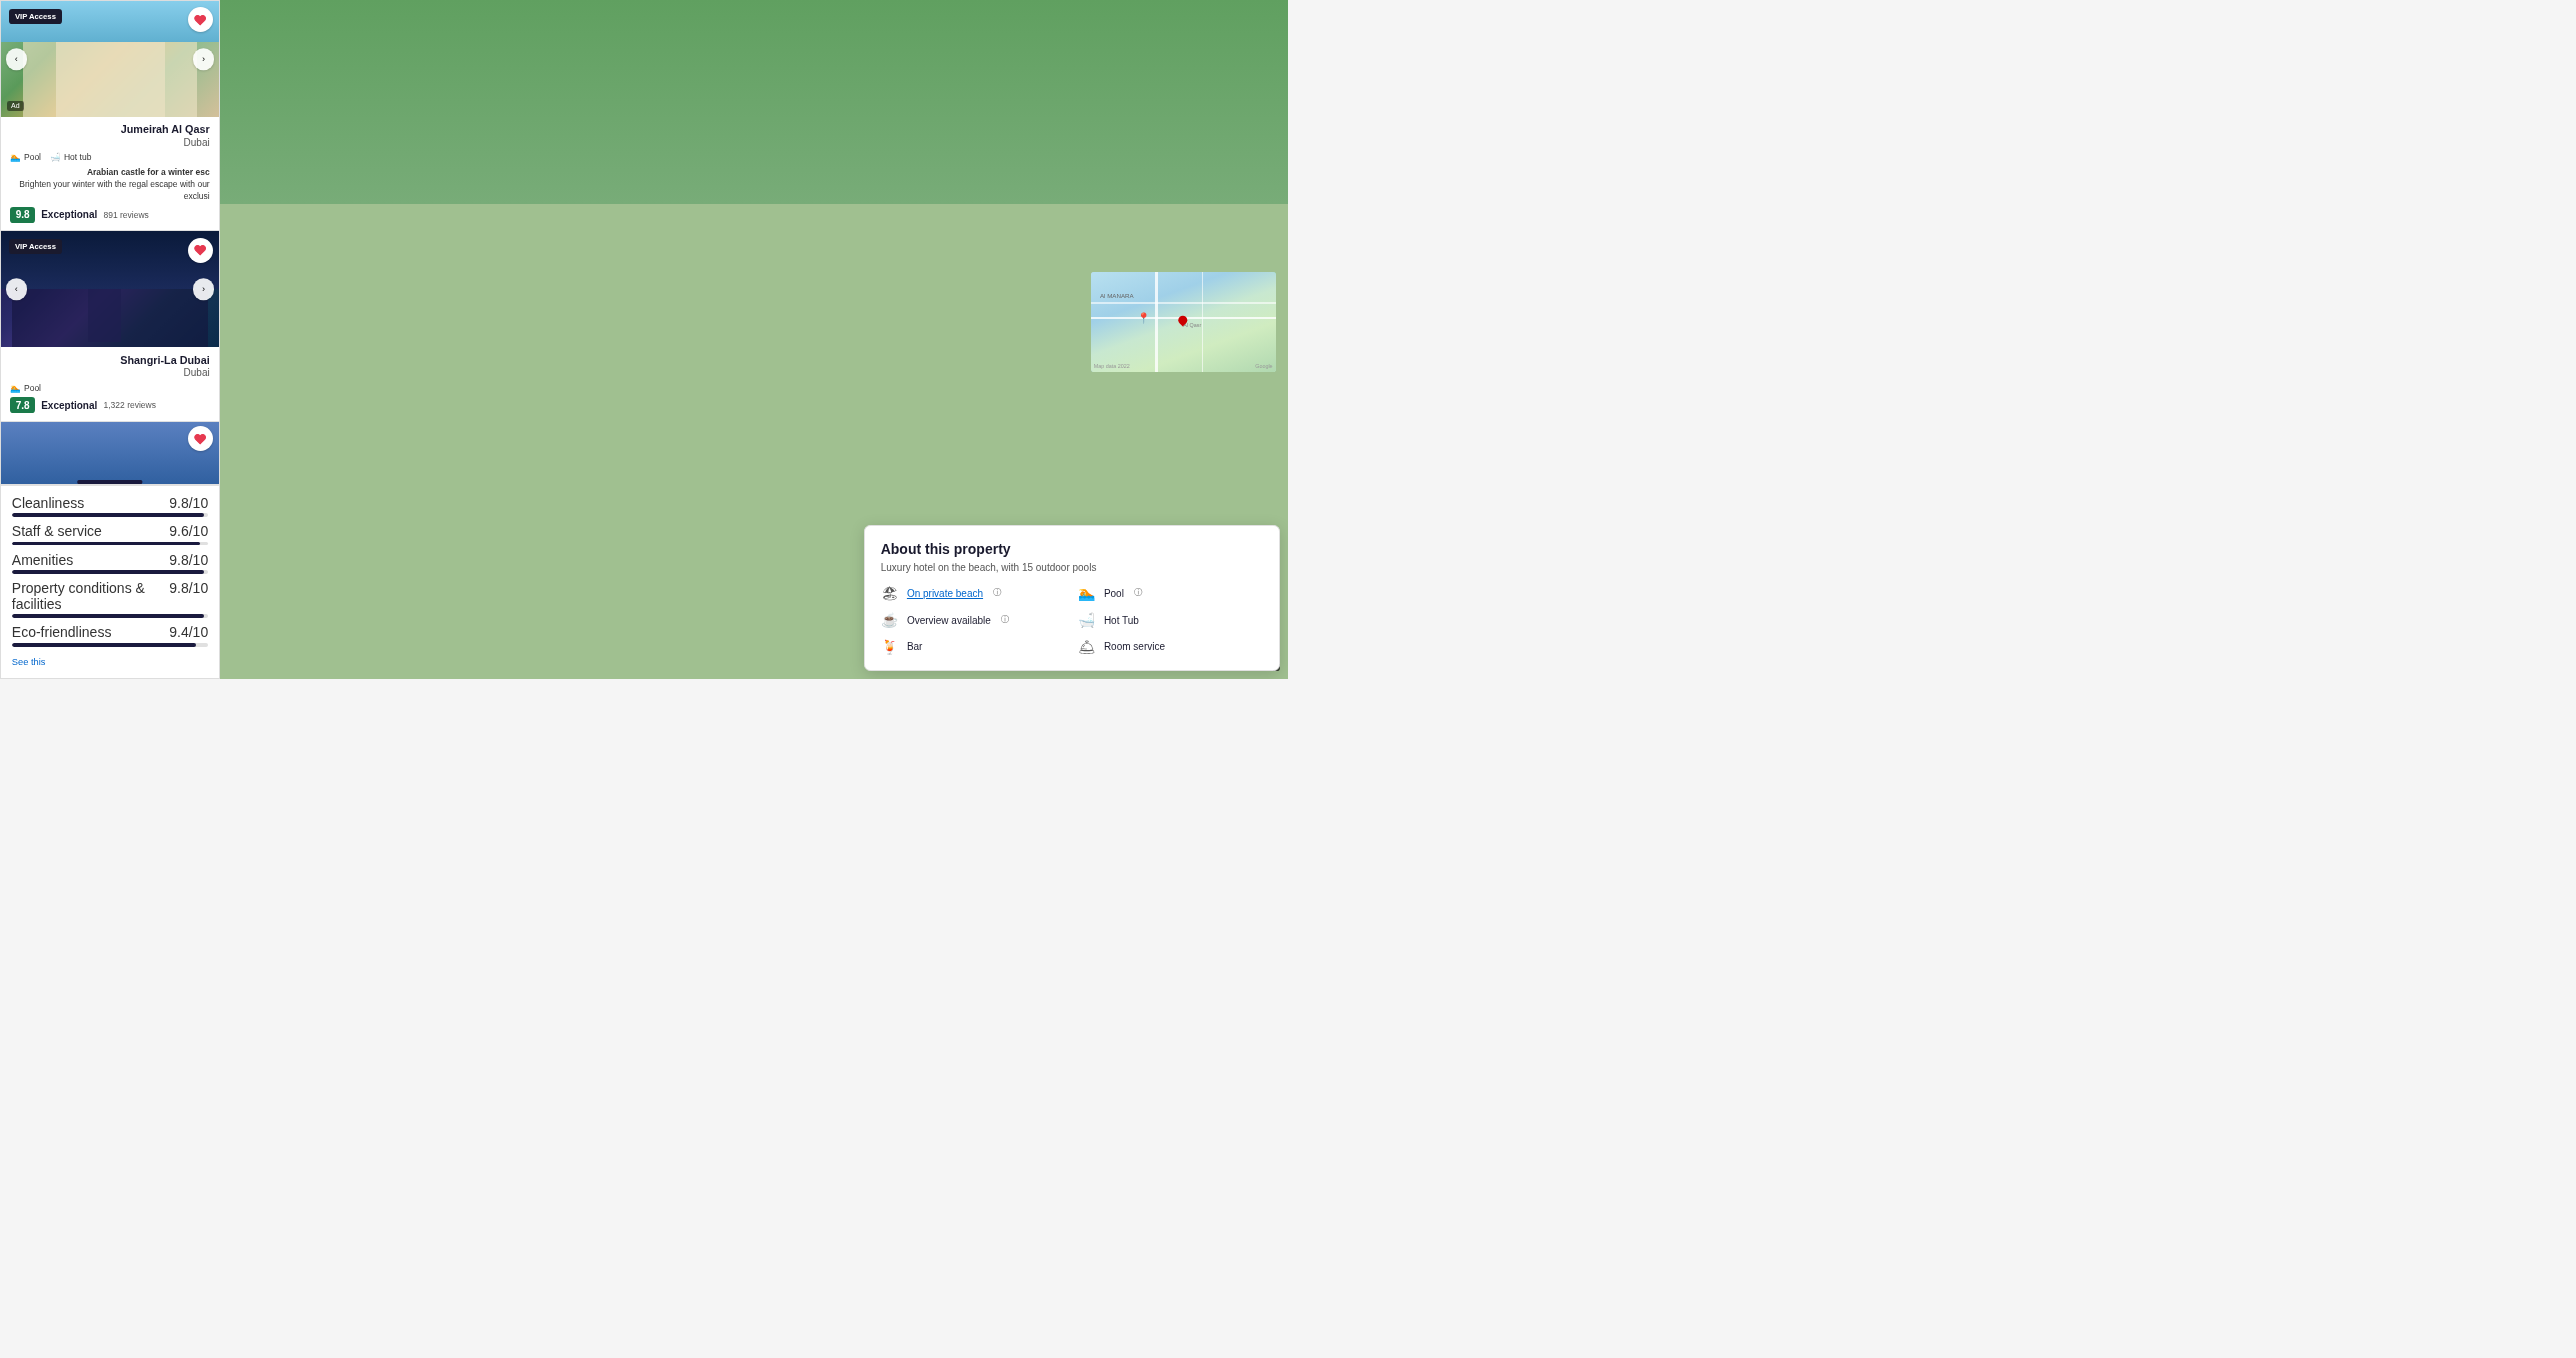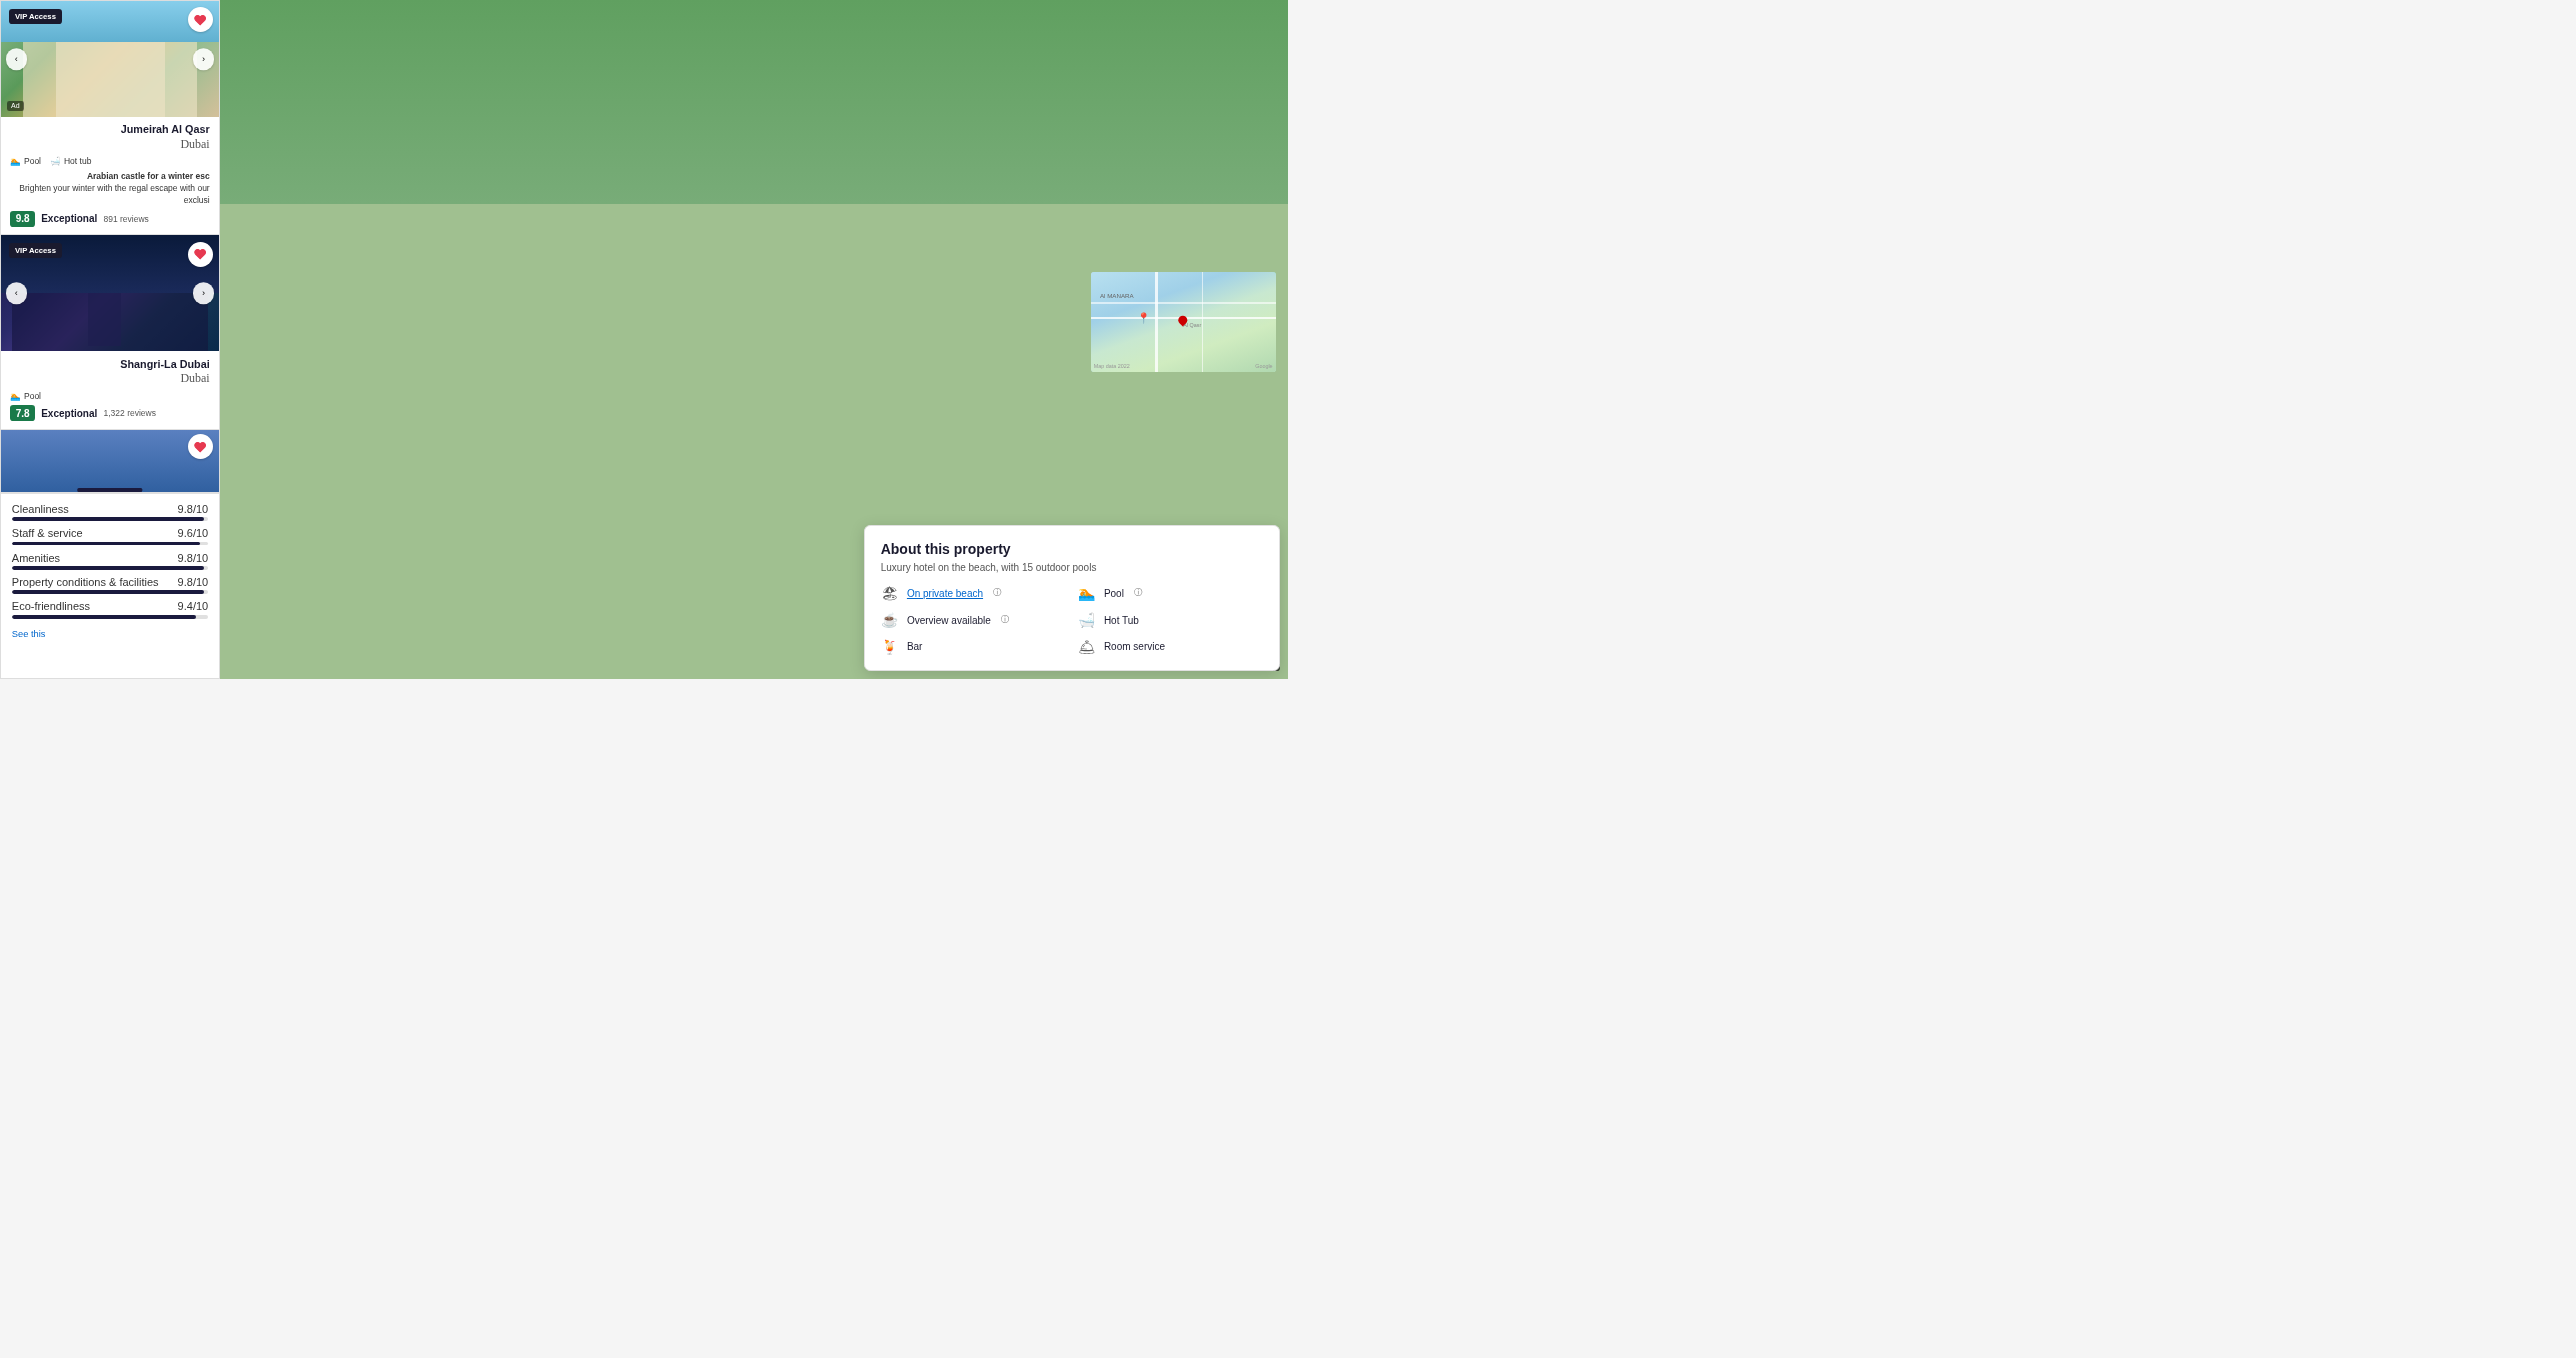--- a/index.html
+++ b/index.html
@@ -101,24 +101,23 @@
       padding: 6.2px 9.3px 7.7px;
       text-align: right;
     }
     .hotel-name {
       font-size: 10.8px;
       font-weight: bold;
       color: #1a1a2e;
       margin-bottom: 1.5px;
     }
     .hotel-city {
-      font-size: 12px;
+      font-size: 10px;
       color: #555;
       margin-bottom: 4.6px;
-      font-family: Liberation Serif, serif;
     }
     .amenities-row {
       display: flex;
       gap: 9.3px;
       margin-bottom: 4.6px;
       font-size: 8.5px;
       color: #333;
     }
     .amenity-item {
       display: flex;
@@ -162,24 +161,23 @@
       background: #fff;
       border-top: 0.8px solid #e0e0e0;
       padding: 9.3px 10.8px;
     }
     .rating-row-item {
       margin-bottom: 6.2px;
     }
     .rating-label-row {
       display: flex;
       justify-content: space-between;
-      font-size: 11px;
+      font-size: 14px;
       color: #333;
       margin-bottom: 2.3px;
-      text-align: right;
     }
     .rating-bar-bg {
       height: 3.9px;
       background: #e0e0e0;
       border-radius: 2.3px;
       overflow: hidden;
     }
     .rating-bar-fill {
       height: 100%;
       background: #1a1a3e;

